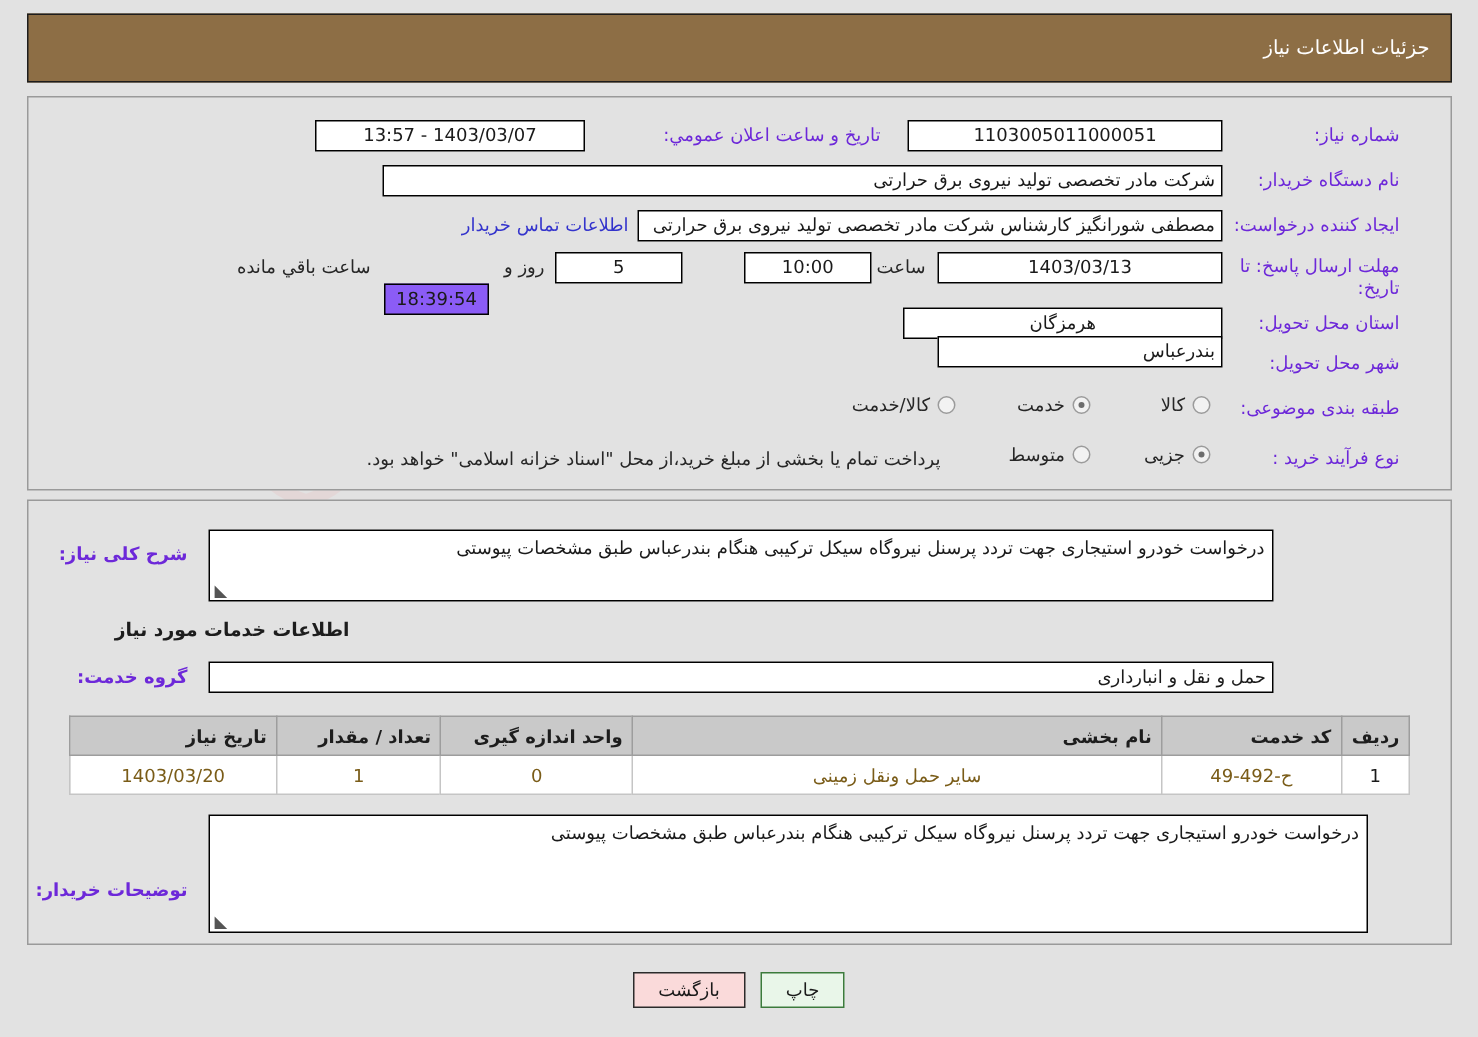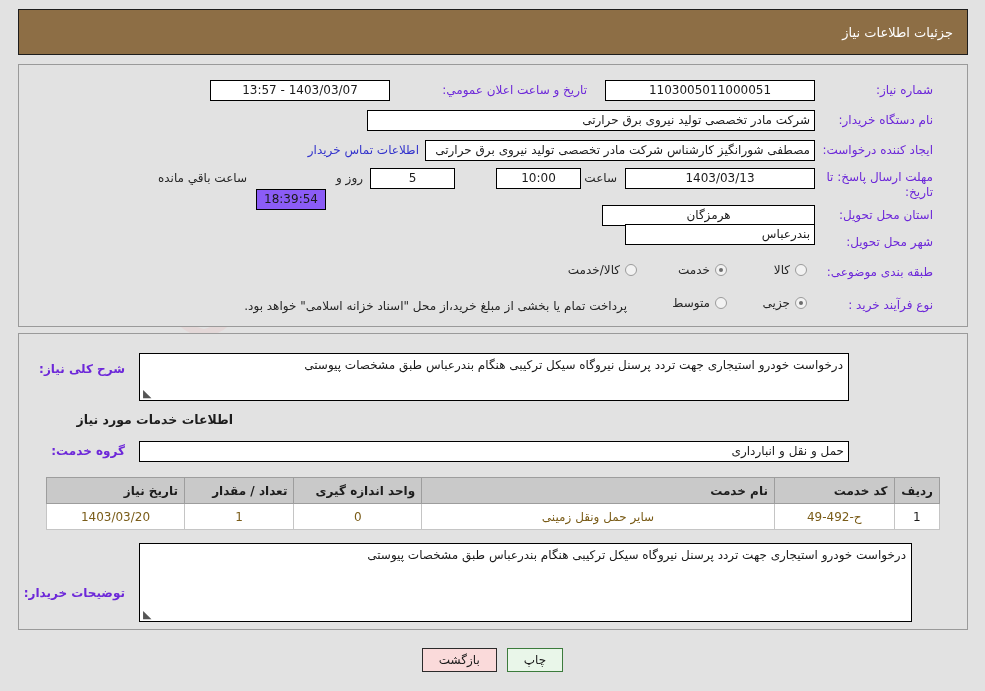--- a/index.html
+++ b/index.html
@@ -221,21 +221,21 @@
 
 <div class="panel panel-top"></div>
 
 <div class="lbl" style="top:83px; right:52px; width:110px;">شماره نیاز:</div>
 <div class="fld center" style="top:80px; right:170px; width:210px;">1103005011000051</div>
 
 <div class="lbl" style="top:83px; right:398px; width:190px; text-align:right;">تاریخ و ساعت اعلان عمومي:</div>
 <div class="fld center" style="top:80px; right:595px; width:180px;">1403/03/07 - 13:57</div>
 
 <div class="lbl" style="top:113px; right:52px; width:120px;">نام دستگاه خریدار:</div>
-<div class="fld right" style="top:110px; right:170px; width:448px;padding-left:40px;">شرکت مادر تخصصی تولید نیروی برق حرارتی</div>
+<div class="fld right" style="top:110px; right:170px; width:560px;padding-left:40px;">شرکت مادر تخصصی تولید نیروی برق حرارتی</div>
 
 <div class="lbl" style="top:143px; right:52px; width:120px;">ایجاد کننده درخواست:</div>
 <div class="fld right" style="top:140px; right:170px; width:390px;">مصطفی شورانگیز کارشناس شرکت مادر تخصصی تولید نیروی برق حرارتی</div>
 <div class="link" style="top:143px; right:566px;">اطلاعات تماس خریدار</div>
 
 <div class="lbl lbl-wrap" style="top:170px; right:52px; width:112px;">مهلت ارسال پاسخ: تا تاریخ:</div>
 <div class="fld center" style="top:168px; right:170px; width:190px;">1403/03/13</div>
 <div class="note" style="top:171px; right:368px;">ساعت</div>
 <div class="fld center" style="top:168px; right:404px; width:85px;">10:00</div>
 <div class="fld center" style="top:168px; right:530px; width:85px;">5</div>
@@ -286,21 +286,21 @@
 
 <div class="lbl strong-lbl" style="top:444px; right:860px; width:90px;">گروه خدمت:</div>
 <div class="fld right" style="top:441px; right:136px; width:710px;">حمل و نقل و انبارداری</div>
 
 <div class="tbl-wrap">
   <table class="grid">
     <thead>
       <tr>
         <th style="width:42px">ردیف</th>
         <th style="width:118px">کد خدمت</th>
-        <th style="width:348px">نام خدمت</th>
+        <th style="width:348px">نام بخشی</th>
         <th style="width:126px">واحد اندازه گیری</th>
         <th style="width:108px">تعداد / مقدار</th>
         <th style="width:136px">تاریخ نیاز</th>
       </tr>
     </thead>
     <tbody>
       <tr>
         <td class="dark">1</td>
         <td>ح-492-49</td>
         <td>سایر حمل ونقل زمینی</td>

